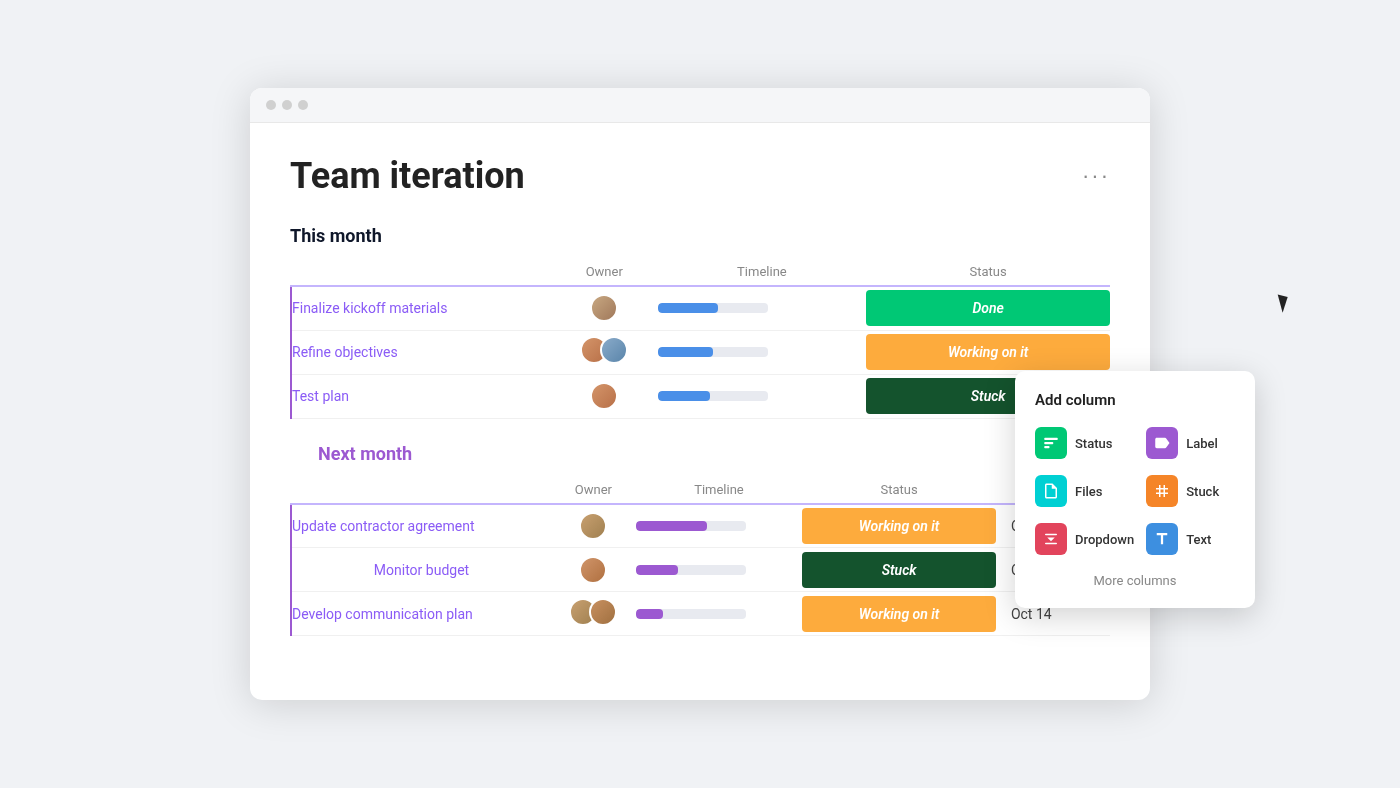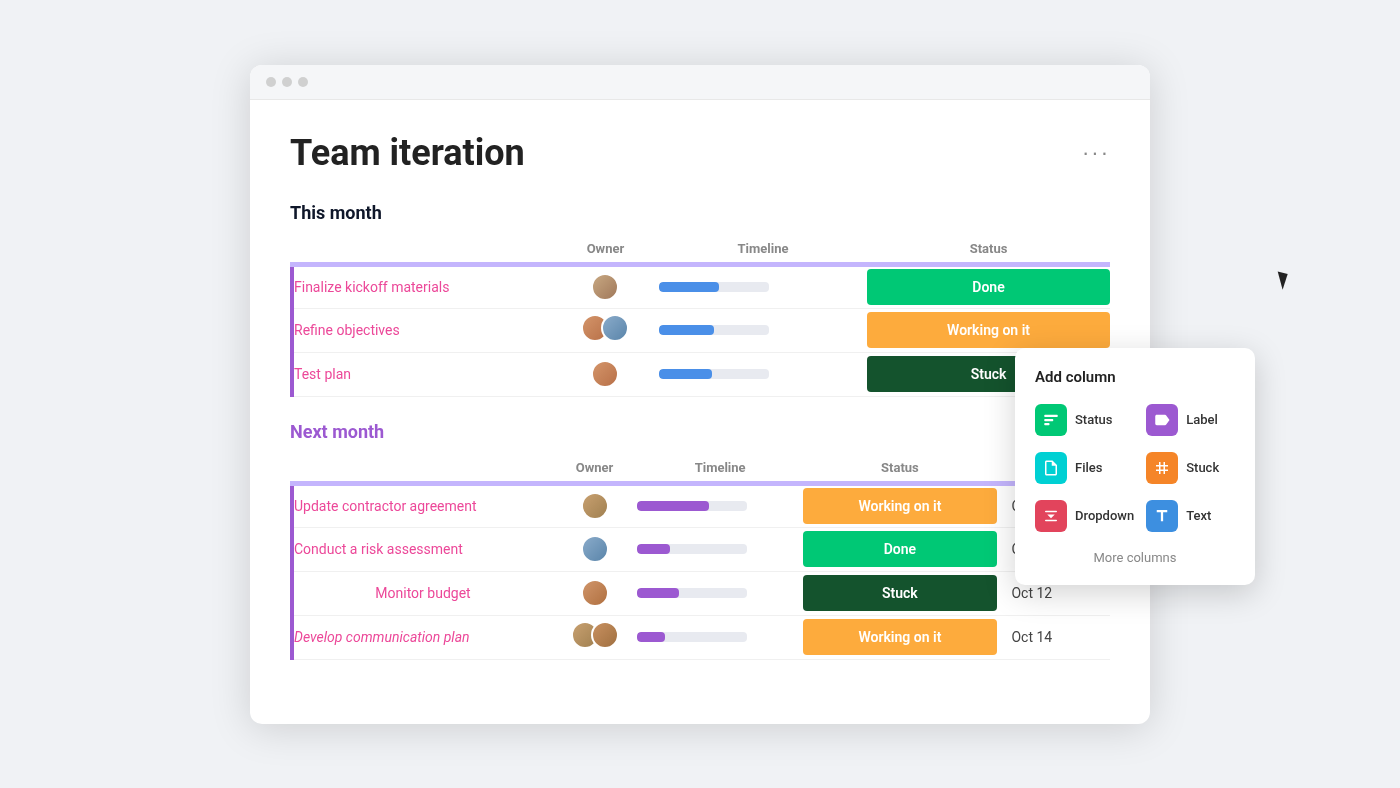--- a/index.html
+++ b/index.html
@@ -81,44 +81,44 @@
     }
 
     
     .task-table {
       width: 100%;
       border-collapse: collapse;
     }
 
     .task-table th {
       font-size: 13px;
-      font-weight: 700;
+      font-weight: 400;
       color: #888;
       padding: 6px 12px;
       text-align: left;
-      border-bottom: 5px solid #c4b5fd;
+      border-bottom: 2px solid #c4b5fd;
     }
 
     .task-table th.center { text-align: center; }
 
     .task-table td {
       padding: 0;
       border-bottom: 1px solid #f0f0f0;
       vertical-align: middle;
     }
 
     .task-row {
       height: 44px;
     }
 
     .task-name-cell {
       padding: 8px 12px;
       font-size: 14px;
-      color: #ec4899;
-      border-left: 4px solid #000000;
+      color: #8b5cf6;
+      border-left: 2px solid #000000;
       padding-left: 14px;
     }
 
     .section:nth-child(2) .task-name-cell {
       border-left-color: #9c59d1;
     }
 
     .owner-cell {
       text-align: center;
       padding: 6px 12px;
@@ -166,20 +166,21 @@
 
     .timeline-bar-fill {
       height: 100%;
       border-radius: 4px;
       background: #4a8fe8;
     }
 
     .status-cell {
       padding: 4px 0;
       min-width: 140px;
+      font-style: italic;
     }
 
     .status-badge {
       display: block;
       width: 100%;
       text-align: center;
       padding: 10px 16px;
       border-radius: 4px;
       font-size: 14px;
       font-weight: 600;
@@ -370,21 +371,21 @@
             </td>
             <td class="status-cell">
               <span class="status-badge status-stuck">Stuck</span>
             </td>
           </tr>
         </tbody>
       </table>
     </div>
 
     <div class="section">
-      <div class="section-title" style="color:#9c59d1;">Next month</div>
+      <div class="section-title" style="color:#9c59d1;margin-left:28px;">Next month</div>
       <table class="task-table">
         <thead>
           <tr>
             <th style="width:260px;"></th>
             <th class="center">Owner</th>
             <th class="center">Timeline</th>
             <th class="center">Status</th>
             <th class="center">Date</th>
             <th class="center" style="cursor:pointer; color:#aaa;">+</th>
           </tr>
@@ -401,56 +402,40 @@
                 <div class="timeline-bar-fill purple" style="width:65%;"></div>
               </div>
             </td>
             <td class="status-cell">
               <span class="status-badge status-working">Working on it</span>
             </td>
             <td class="date-cell">Oct 04</td>
             <td></td>
           </tr>
 
-          <tr class="task-row">
-            <td class="task-name-cell" style="border-left-color:#9c59d1;">Conduct a risk assessment</td>
-            <td class="owner-cell">
-              <span class="avatar av3" style="border:2px solid #fff;"></span>
-            </td>
-            <td class="timeline-cell">
-              <div class="timeline-bar-bg">
-                <div class="timeline-bar-fill purple" style="width:30%;"></div>
-              </div>
-            </td>
-            <td class="status-cell">
-              <span class="status-badge status-done">Done</span>
-            </td>
-            <td class="date-cell">Oct 07</td>
-            <td></td>
-          </tr>
 
           <tr class="task-row">
             <td class="task-name-cell" style="border-left-color:#9c59d1;text-align:center;">Monitor budget</td>
             <td class="owner-cell">
               <span class="avatar av7" style="border:2px solid #fff;"></span>
             </td>
             <td class="timeline-cell">
               <div class="timeline-bar-bg">
                 <div class="timeline-bar-fill purple" style="width:38%;"></div>
               </div>
             </td>
             <td class="status-cell">
               <span class="status-badge status-stuck">Stuck</span>
             </td>
             <td class="date-cell">Oct 12</td>
             <td></td>
           </tr>
 
           <tr class="task-row">
-            <td class="task-name-cell" style="border-left-color:#9c59d1;font-style:italic;">Develop communication plan</td>
+            <td class="task-name-cell" style="border-left-color:#9c59d1;">Develop communication plan</td>
             <td class="owner-cell">
               <span class="avatar-group">
                 <span class="avatar av6" style="border:2px solid #fff;"></span>
                 <span class="avatar av4" style="border:2px solid #fff;"></span>
               </span>
             </td>
             <td class="timeline-cell">
               <div class="timeline-bar-bg">
                 <div class="timeline-bar-fill purple" style="width:25%;"></div>
               </div>

